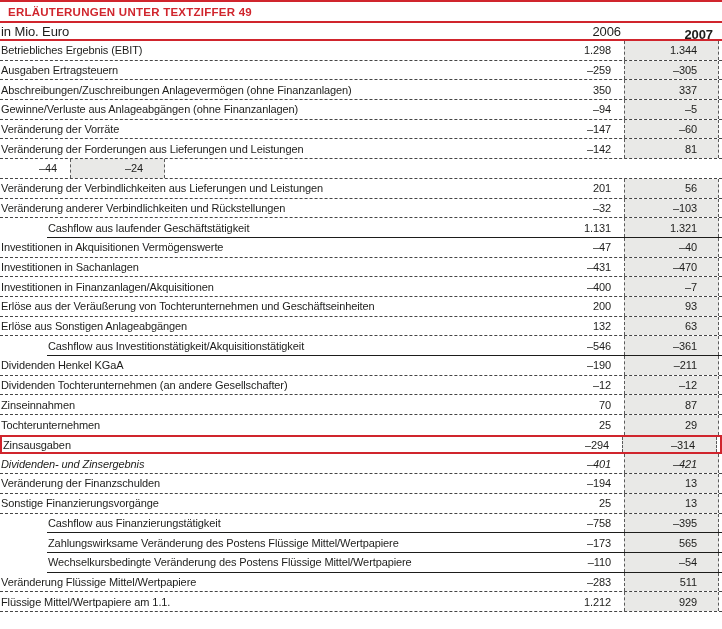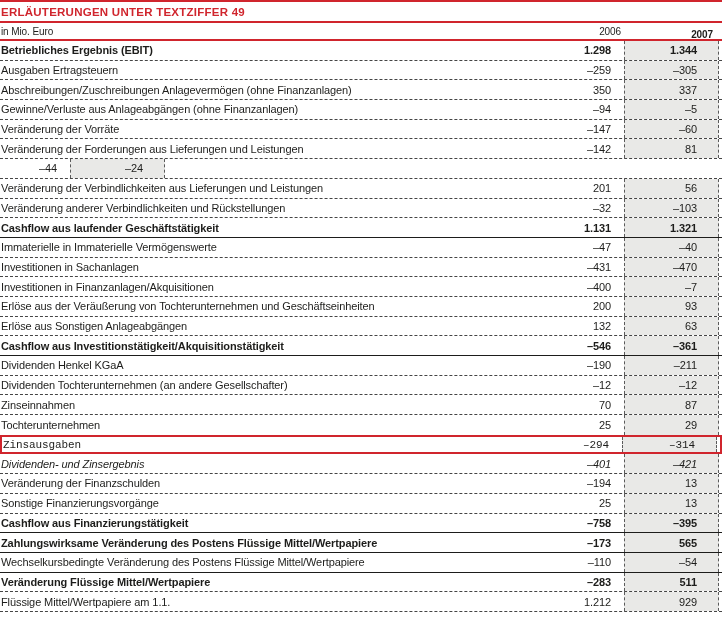--- a/index.html
+++ b/index.html
@@ -15,26 +15,26 @@
     background:#fff;
     font-family:"Liberation Sans",sans-serif;
     color:var(--ink);
     overflow:hidden;
     box-sizing:border-box;
   }
   .top-rule{height:2px;background:var(--red);}
   .title{
     font-size:11.5px;font-weight:bold;color:var(--red);
     letter-spacing:.25px;
-    padding:4px 2px 3px 1px;line-height:12px;
+    padding:4px 2px 3px 8px;line-height:12px;
   }
   .rule-red{height:2px;background:var(--red);}
   .header-row{
     display:flex;align-items:center;
-    height:16px;font-size:10px;letter-spacing:-.1px;
+    height:16px;font-size:13px;letter-spacing:-.1px;
   }
   .header-label{flex:1;padding-left:1px;}
   .hcell{width:70px;text-align:right;padding-right:3px;box-sizing:border-box;}
   .hcell.h2007{
     width:95px;margin-right:3px;padding-right:5px;
     font-weight:bold;
     border-left:1px solid transparent;border-right:1px solid transparent;margin-top:6px;
   }
   .table-body{display:block;}
   .row{
@@ -47,28 +47,27 @@
   .cell06{
     width:70px;box-sizing:border-box;padding-right:13px;
     display:flex;align-items:center;justify-content:flex-end;
   }
   .cell07{
     width:95px;box-sizing:border-box;padding-right:21px;margin-right:3px;
     background:var(--gray-col);
     border-left:1px dashed #5a5a5a;border-right:1px dashed #5a5a5a;
     display:flex;align-items:center;justify-content:flex-end;
   }
-  .row.bold{font-weight:bold;}
+  .row.bold{font-weight:normal;}
   .row.italic{font-style:italic;}
-  .row.solid{border-bottom:1px solid var(--ink);}
+  .row.solid{border-bottom:1px solid var(--ink);margin-left:47px;}
   .row.no-rule{border-bottom:none;}
   .row.highlight{
     border:2px solid var(--red);
     border-bottom:2px solid var(--red);
-    font-family:Liberation Mono, monospace;
   }
 </style>
 </head>
 <body>
 
 <div class="page">
   <div class="top-rule"></div>
   <div class="title">ERLÄUTERUNGEN UNTER TEXTZIFFER 49</div>
   <div class="rule-red"></div>
 
@@ -123,21 +122,21 @@
         <div class="label">Veränderung anderer Verbindlichkeiten und Rückstellungen</div>
         <div class="cell06">–32</div>
         <div class="cell07">–103</div>
       </div>
       <div class="row bold solid">
         <div class="label">Cashflow aus laufender Geschäftstätigkeit</div>
         <div class="cell06">1.131</div>
         <div class="cell07">1.321</div>
       </div>
       <div class="row">
-        <div class="label">Immaterielle in Immaterielle Vermögenswerte</div>
+        <div class="label">Investitionen in Akquisitionen Vermögenswerte</div>
         <div class="cell06">–47</div>
         <div class="cell07">–40</div>
       </div>
       <div class="row">
         <div class="label">Investitionen in Sachanlagen</div>
         <div class="cell06">–431</div>
         <div class="cell07">–470</div>
       </div>
       <div class="row">
         <div class="label">Investitionen in Finanzanlagen/Akquisitionen</div>

